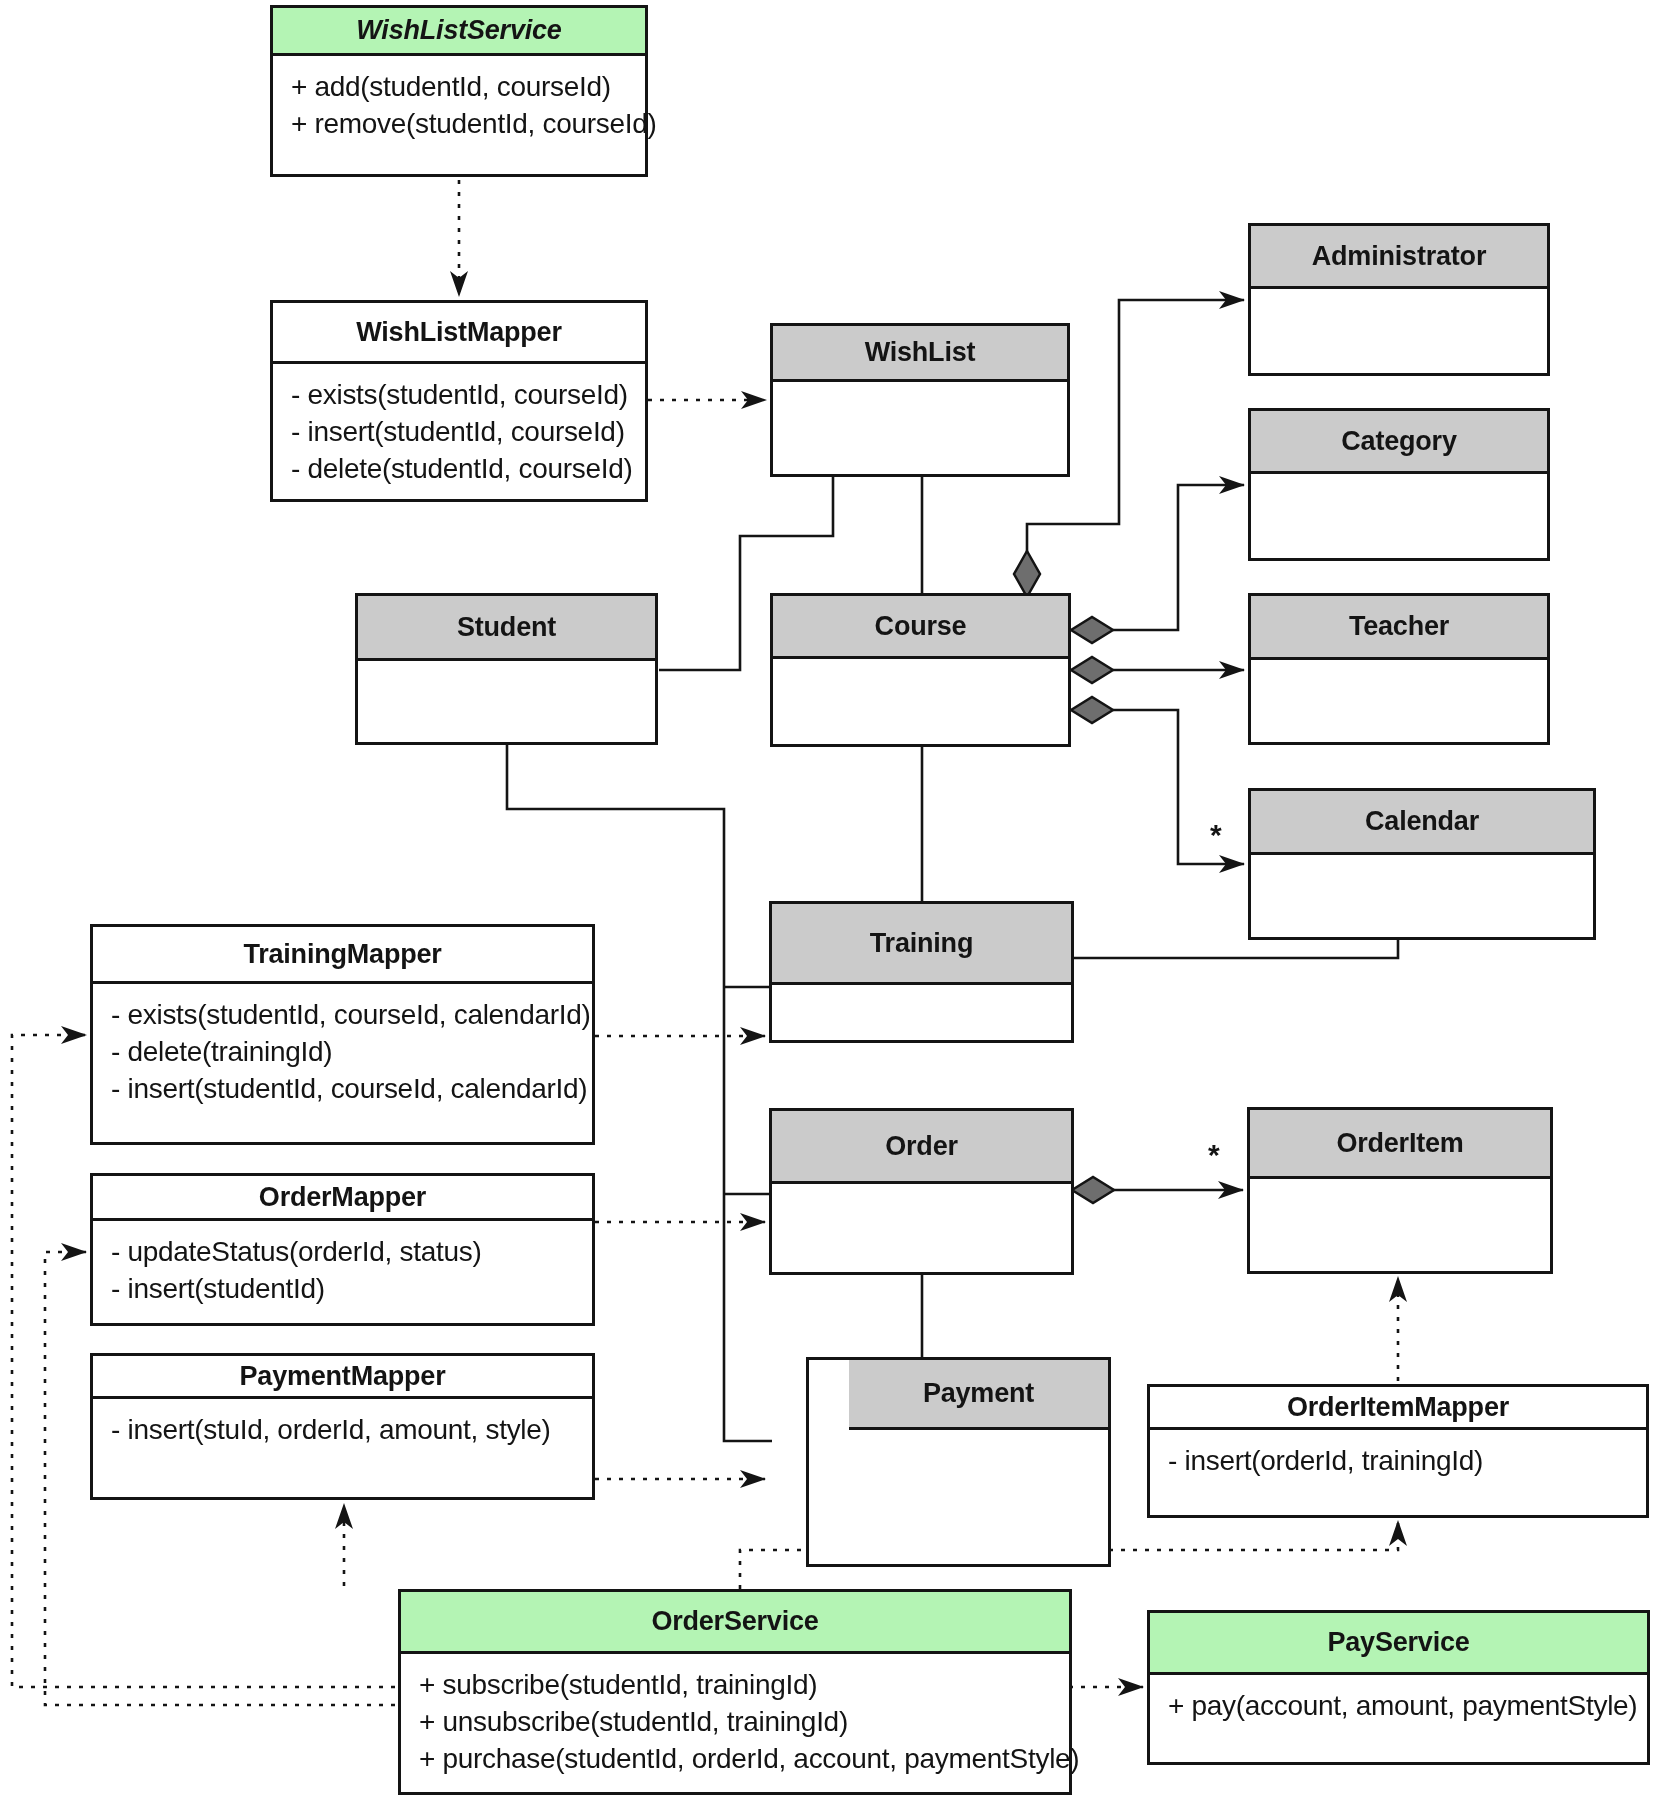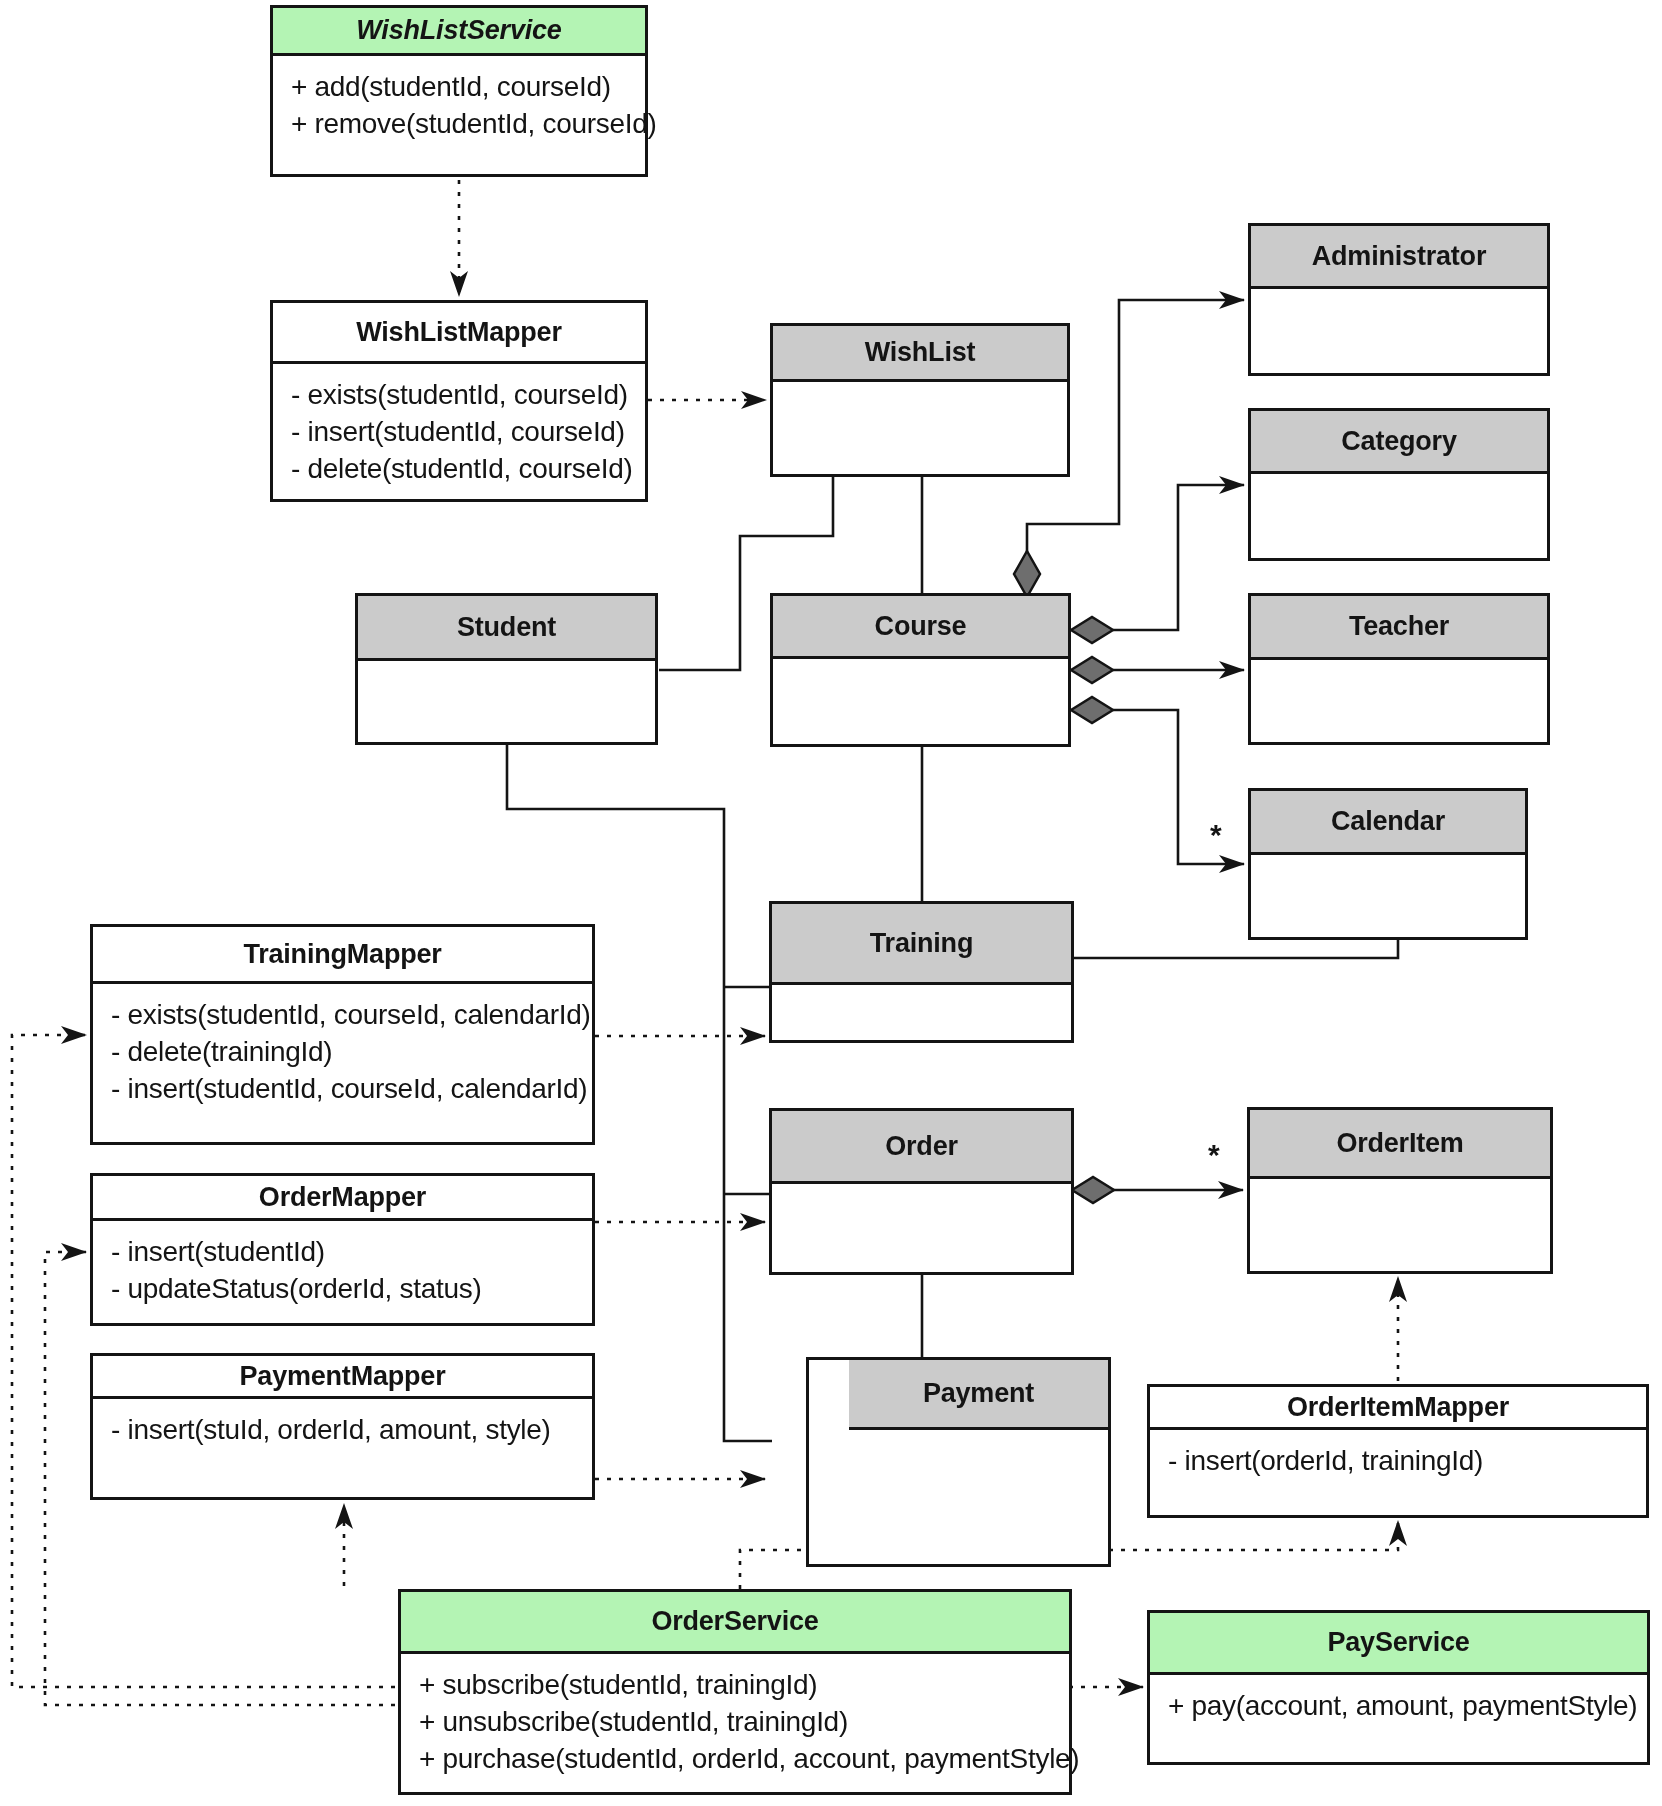--- a/index.html
+++ b/index.html
@@ -97,21 +97,21 @@
           <span class="uml-title">Category</span>
         </div>
         <div class="uml-body"></div>
       </div>
       <div class="uml-class" style="left: 1248px; top: 593px; width: 302px; height: 152px;">
         <div class="uml-header hdr-gray" style="height: 64px;">
           <span class="uml-title">Teacher</span>
         </div>
         <div class="uml-body"></div>
       </div>
-      <div class="uml-class" style="left: 1248px; top: 788px; width: 280px; height: 152px;">
+      <div class="uml-class" style="left: 1248px; top: 788px; width: 348px; height: 152px;">
         <div class="uml-header hdr-gray" style="height: 64px;">
           <span class="uml-title">Calendar</span>
         </div>
         <div class="uml-body"></div>
       </div>
       <div class="uml-class" style="left: 355px; top: 593px; width: 303px; height: 152px;">
         <div class="uml-header hdr-gray" style="height: 65px;">
           <span class="uml-title">Student</span>
         </div>
         <div class="uml-body"></div>
@@ -136,22 +136,22 @@
           <div class="uml-method">- exists(studentId, courseId, calendarId)</div>
           <div class="uml-method">- delete(trainingId)</div>
           <div class="uml-method">- insert(studentId, courseId, calendarId)</div>
         </div>
       </div>
       <div class="uml-class" style="left: 90px; top: 1173px; width: 505px; height: 153px;">
         <div class="uml-header hdr-white" style="height: 45px;">
           <span class="uml-title">OrderMapper</span>
         </div>
         <div class="uml-body">
+          <div class="uml-method">- updateStatus(orderId, status)</div>
           <div class="uml-method">- insert(studentId)</div>
-          <div class="uml-method">- updateStatus(orderId, status)</div>
         </div>
       </div>
       <div class="uml-class" style="left: 90px; top: 1353px; width: 505px; height: 147px;">
         <div class="uml-header hdr-white" style="height: 43px;">
           <span class="uml-title">PaymentMapper</span>
         </div>
         <div class="uml-body">
           <div class="uml-method">- insert(stuId, orderId, amount, style)</div>
         </div>
       </div>

